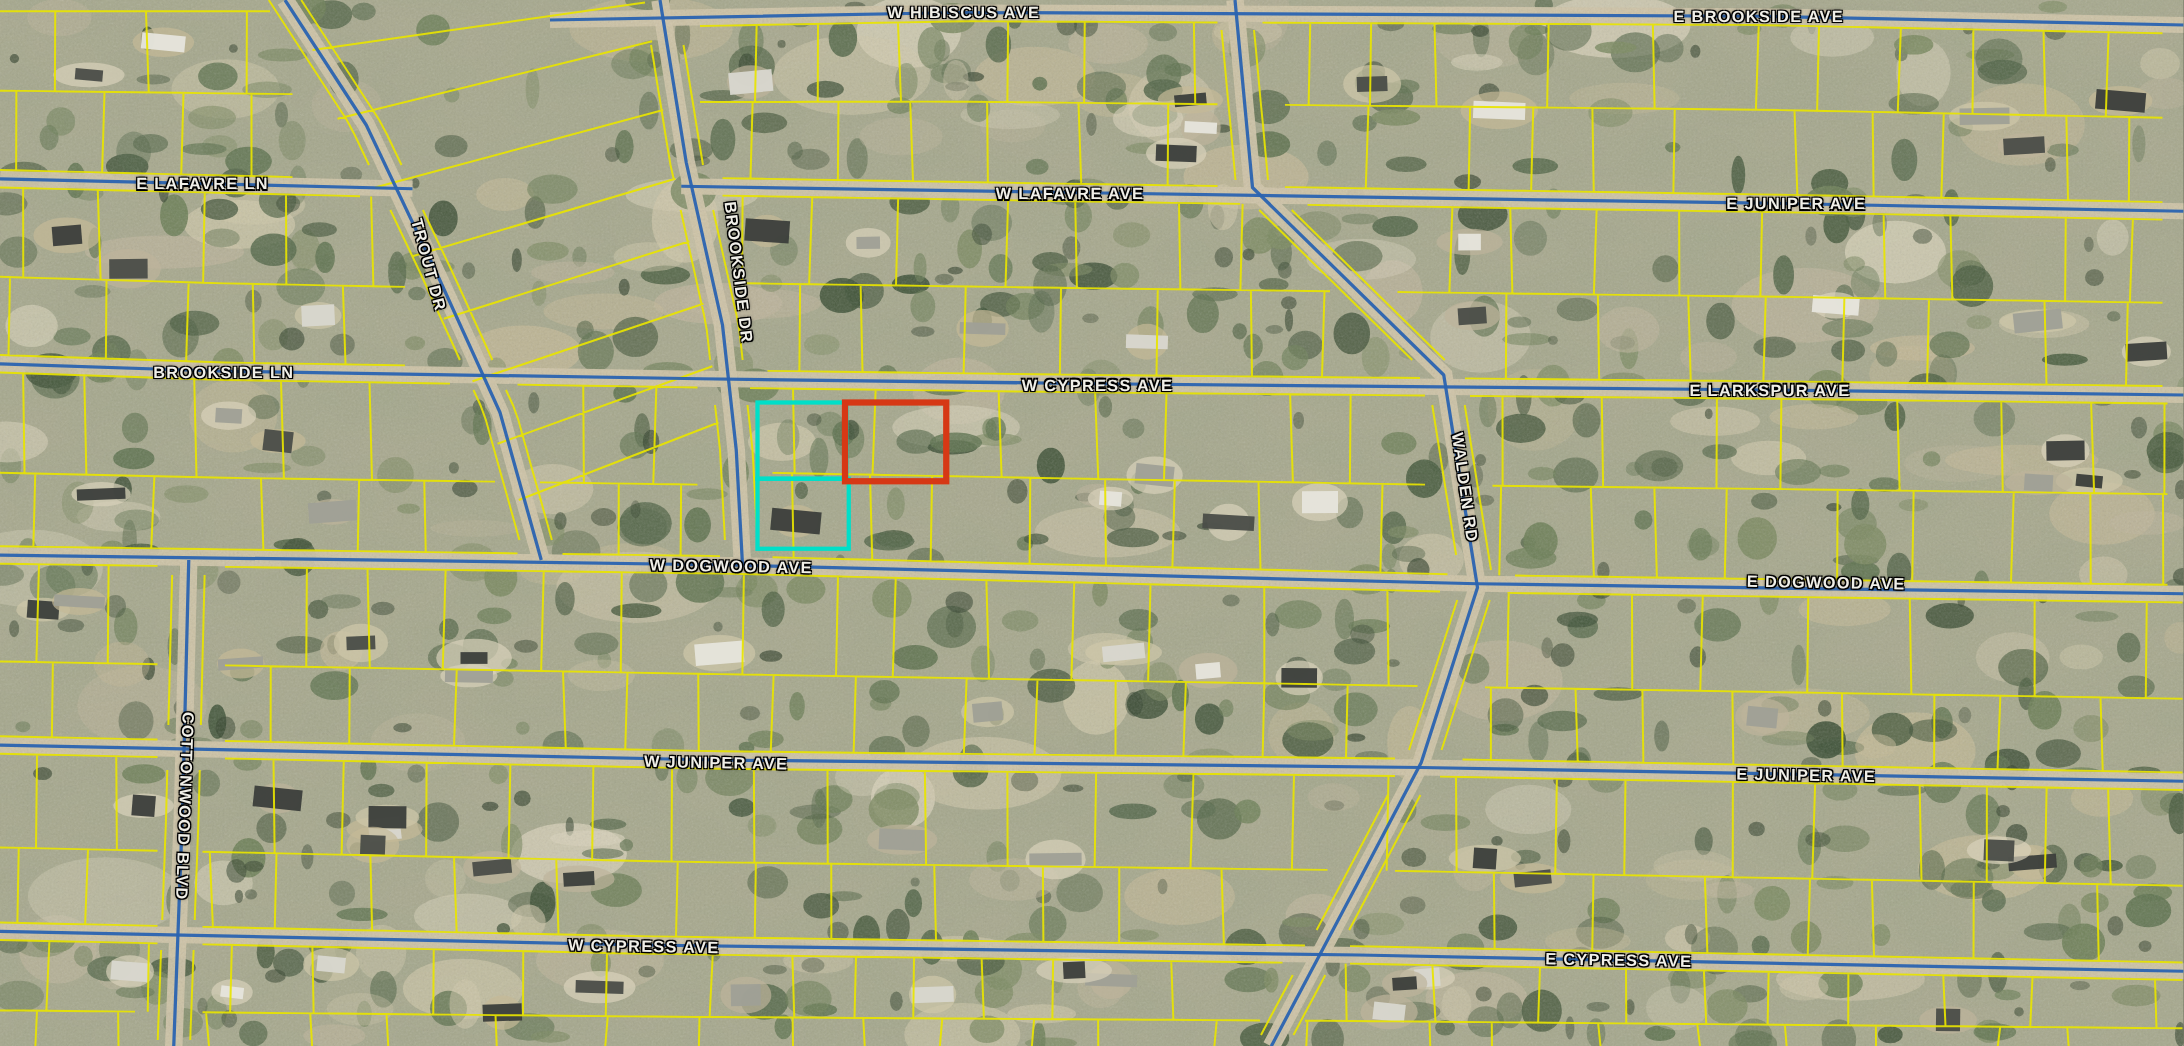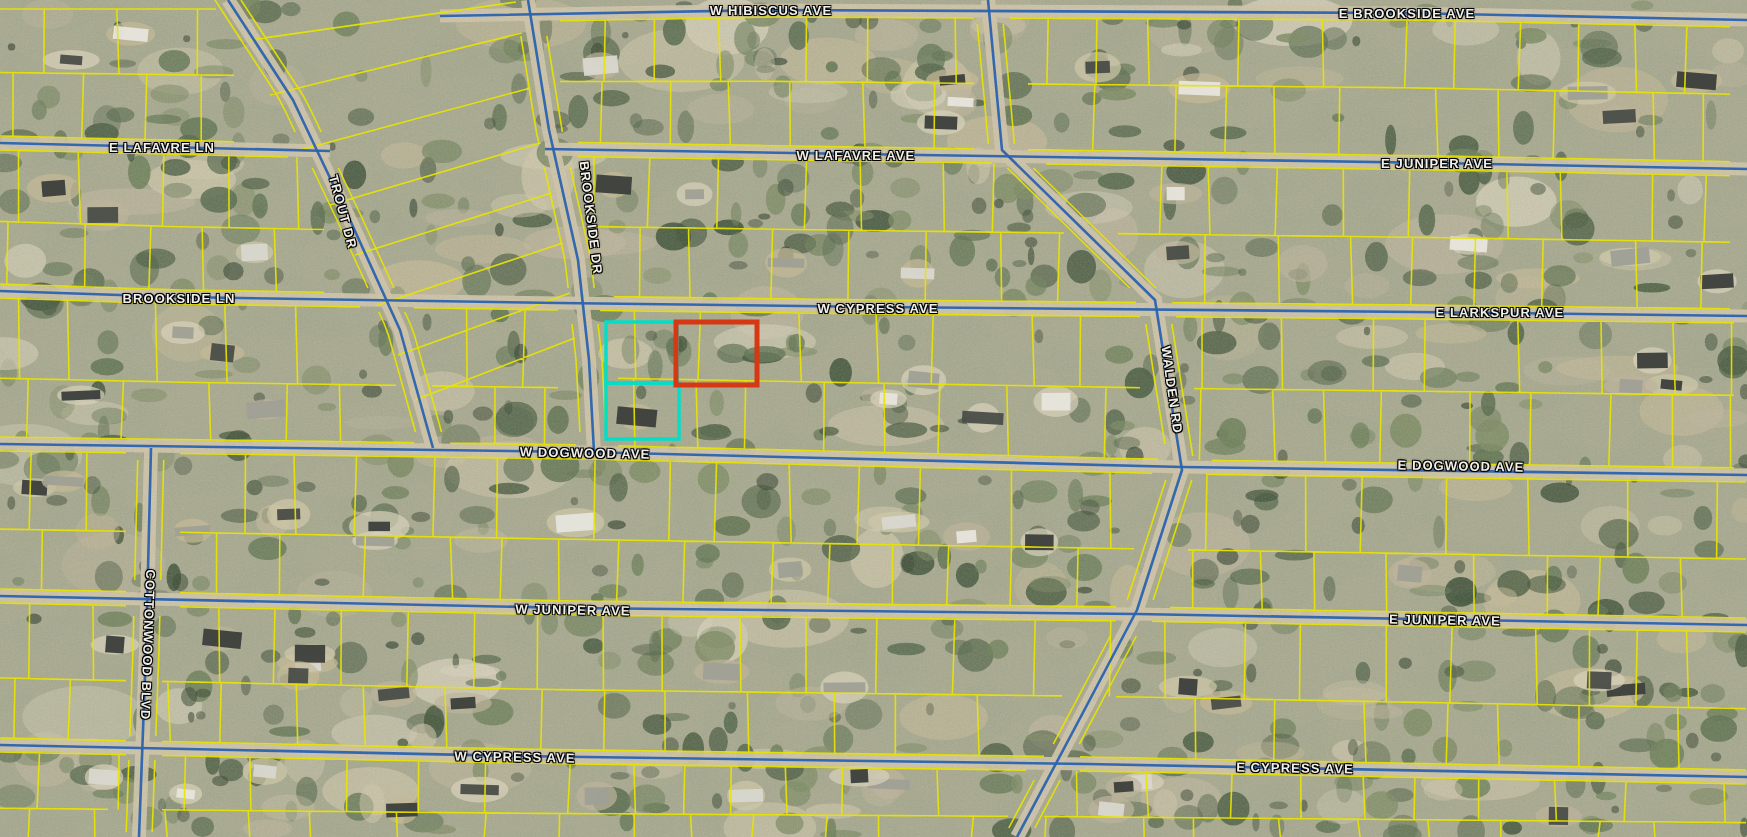--- a/index.html
+++ b/index.html
@@ -1163,21 +1163,21 @@
   <div class="labels" style="color: rgb(240, 239, 232);">
     <div class="street-label" style="left:771px;top:10px">W HIBISCUS AVE</div>
     <div class="street-label" style="left:1407px;top:13px">E BROOKSIDE AVE</div>
     <div class="street-label" style="left:162px;top:147px">E LAFAVRE LN</div>
     <div class="street-label" style="left:343px;top:212px;--rot:75deg">TROUT DR</div>
     <div class="street-label" style="left:856px;top:155px">W LAFAVRE AVE</div>
     <div class="street-label" style="left:1437px;top:163px">E JUNIPER AVE</div>
     <div class="street-label" style="left:179px;top:298px">BROOKSIDE LN</div>
     <div class="street-label" style="left:591px;top:218px;--rot:83deg">BROOKSIDE DR</div>
     <div class="street-label" style="left:878px;top:308px">W CYPRESS AVE</div>
-    <div class="street-label" style="left:1500px;top:312px">E LARKSPUR AVE</div>
+    <div class="street-label" style="left:1416px;top:312px">E LARKSPUR AVE</div>
     <div class="street-label" style="left:1172px;top:390px;--rot:82deg">WALDEN RD</div>
     <div class="street-label" style="left:585px;top:453px;--rot:1deg">W DOGWOOD AVE</div>
     <div class="street-label" style="left:1461px;top:466px;--rot:1deg">E DOGWOOD AVE</div>
     <div class="street-label" style="left:148px;top:645px;--rot:92deg">COTTONWOOD BLVD</div>
     <div class="street-label" style="left:573px;top:610px;--rot:1deg">W JUNIPER AVE</div>
     <div class="street-label" style="left:1445px;top:620px;--rot:1deg">E JUNIPER AVE</div>
     <div class="street-label" style="left:515px;top:757px;--rot:1deg">W CYPRESS AVE</div>
     <div class="street-label" style="left:1295px;top:768px;--rot:1deg">E CYPRESS AVE</div>
   </div>
 </div>

